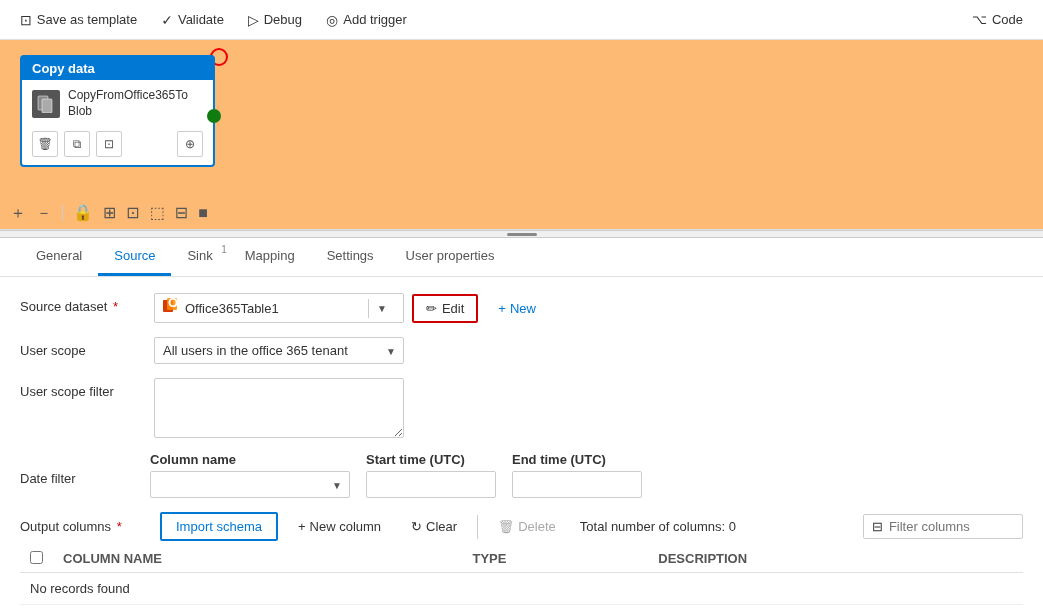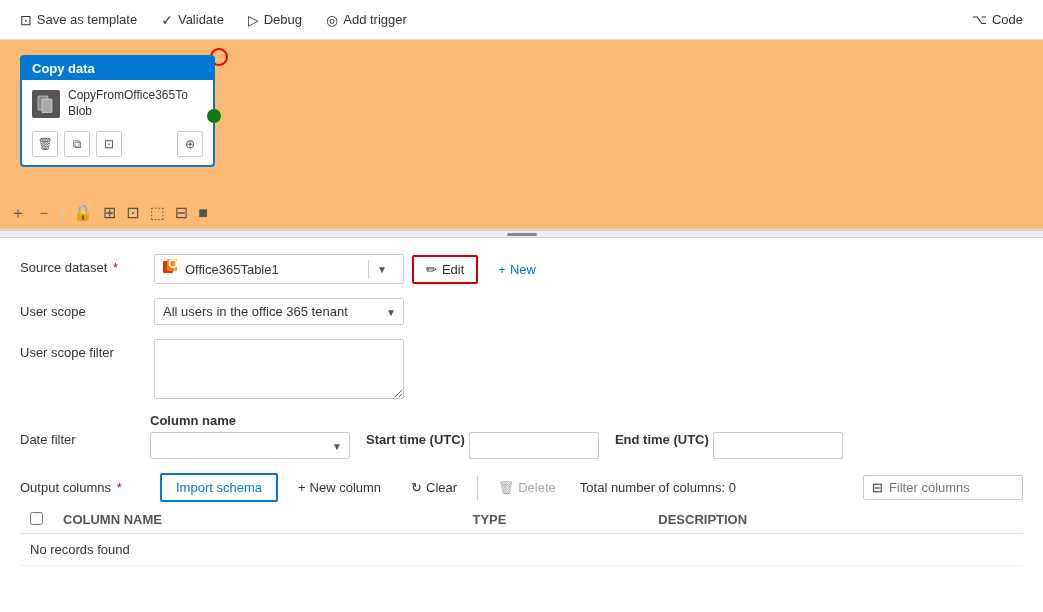--- a/index.html
+++ b/index.html
@@ -147,21 +147,21 @@
       resize: vertical; font-size: 13px; padding: 6px; outline: none;
       font-family: inherit;
     }
 
     
     .date-filter-row {
       display: flex; align-items: center; margin-bottom: 14px; gap: 0;
     }
     .date-filter-label { width: 130px; padding-top: 6px; font-size: 13px; color: #333; flex-shrink: 0; }
     .date-filter-cols { display: flex; gap: 16px; align-items: flex-end; }
-    .date-col { display: flex; flex-direction: row; gap: 4px; }
+    .date-col { display: flex; flex-direction: column; gap: 4px; }
     .date-col label { font-size: 12px; font-weight: 600; color: #333; }
     .date-col input {
       border: 1px solid #ccc; border-radius: 2px; padding: 5px 8px;
       font-size: 13px; width: 130px; outline: none;
     }
     .col-name-wrap { display: flex; flex-direction: column; gap: 4px; }
     .col-name-wrap label { font-size: 12px; font-weight: 600; color: #333; }
     .col-name-select { width: 200px; }
 
     
@@ -282,20 +282,41 @@
     <span data-name="settings-icon">■</span>
   </div>
 </div>
 
 <div class="divider-handle" data-name="panel-divider">
   <div class="divider-line" data-name="divider-line"></div>
 </div>
 
 <div class="bottom-panel" data-name="bottom-panel">
 
+  <div class="tabs" data-name="tab-bar">
+    <div class="tab" data-name="tab-general">
+      <span data-name="tab-general-label">General</span>
+    </div>
+    <div class="tab active" data-name="tab-source">
+      <span data-name="tab-source-label">Source</span>
+    </div>
+    <div class="tab" data-name="tab-sink">
+      <span data-name="tab-sink-label">Sink</span>
+      <span class="tab-badge" data-name="tab-sink-badge">1</span>
+    </div>
+    <div class="tab" data-name="tab-mapping">
+      <span data-name="tab-mapping-label">Mapping</span>
+    </div>
+    <div class="tab" data-name="tab-settings">
+      <span data-name="tab-settings-label">Settings</span>
+    </div>
+    <div class="tab" data-name="tab-user-properties">
+      <span data-name="tab-user-properties-label">User properties</span>
+    </div>
+  </div>
 
   <div class="form-area" data-name="source-form">
 
     <div class="form-row" data-name="source-dataset-row">
       <div class="form-label" data-name="source-dataset-label">
         <span>Source dataset</span>
         <span class="required" data-name="required-marker">*</span>
       </div>
       <div class="form-control-area" data-name="source-dataset-controls">
 

